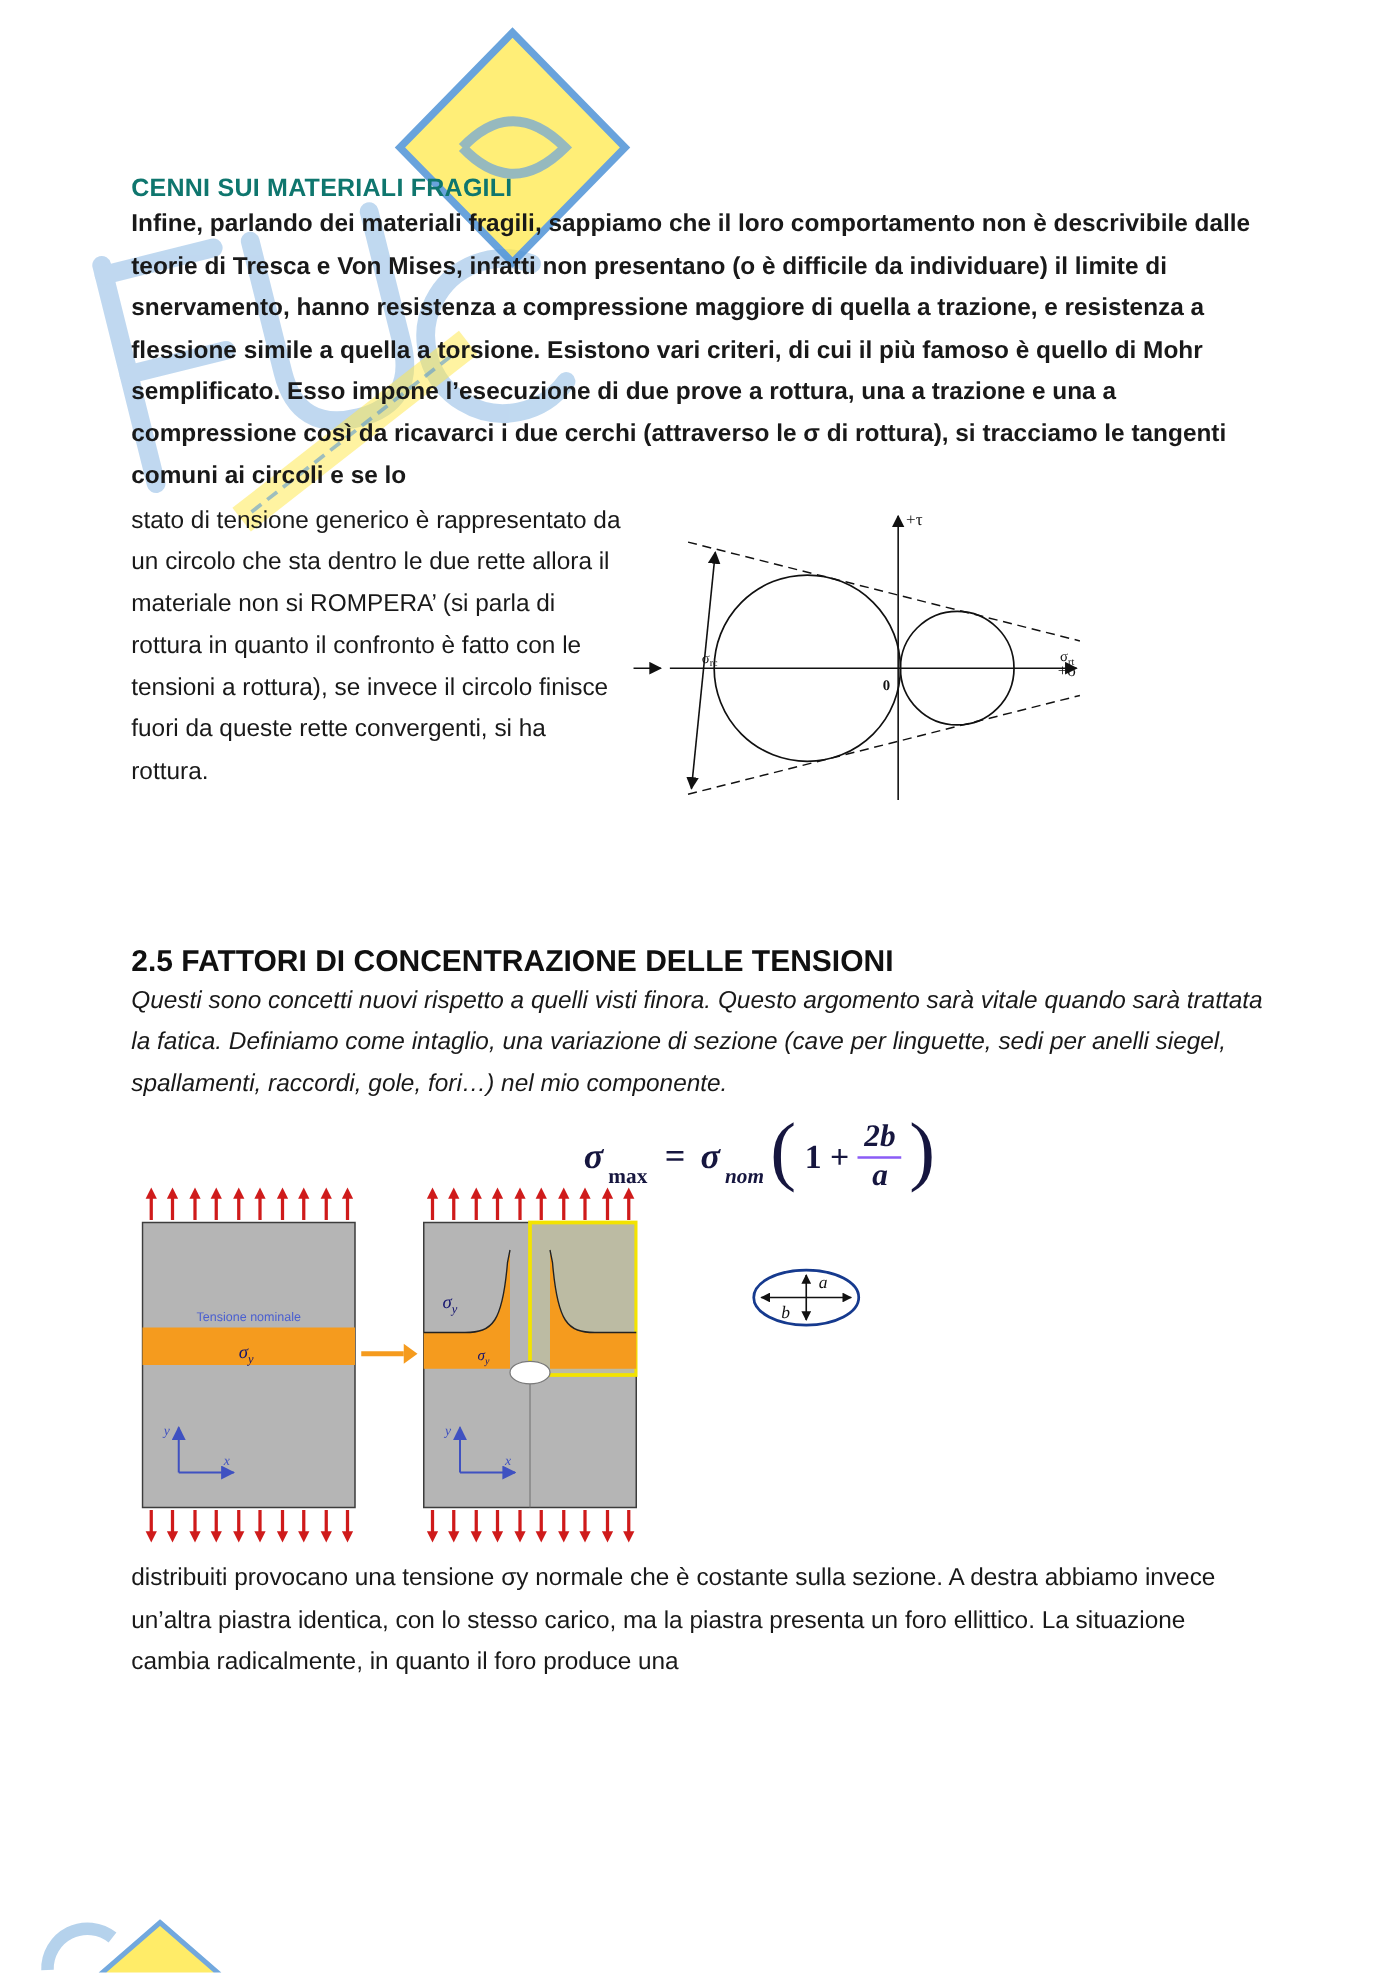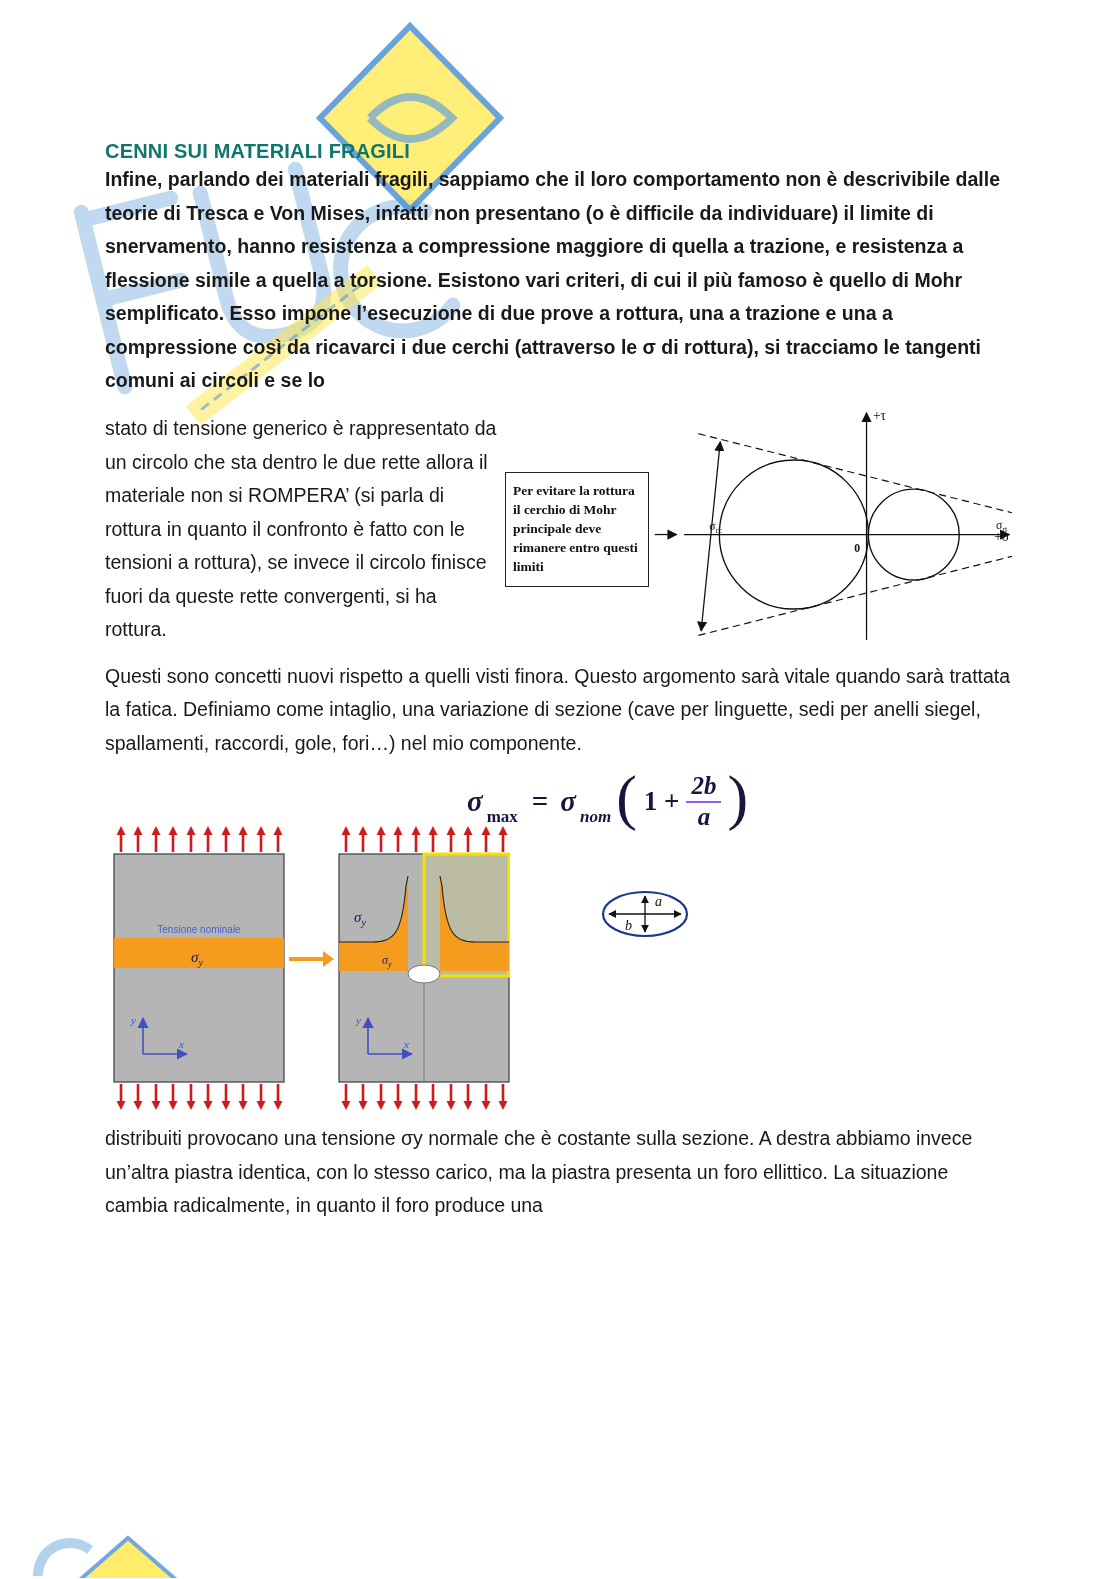--- a/index.html
+++ b/index.html
@@ -8,22 +8,22 @@
     background:#ffffff;color:#191919;
     font-family:"Liberation Sans",sans-serif;
   }
   .watermark{position:absolute;left:40px;top:18px;z-index:0;pointer-events:none;}
   .watermark2{position:absolute;left:28px;top:1534px;z-index:0;pointer-events:none;}
   .content{position:absolute;left:105px;top:0;width:906px;z-index:1;}
   h1{font-size:20px;font-weight:bold;color:#0f766e;margin:140px 0 0 0;letter-spacing:0.2px;}
   h2{font-size:24px;font-weight:bold;color:#101010;margin:96px 0 0 0;}
   p.body{font-size:19.5px;line-height:33.5px;margin:0;}
   .p1a{margin-top:18px;font-weight:bold;}
-  .p2{margin-top:16px;}
-  .wrap-row{display:flex;gap:8px;margin-top:2px;align-items:center;}
+  .p2{margin-top:16px;font-style:italic;}
+  .wrap-row{display:flex;gap:8px;margin-top:2px;align-items:flex-start;}
   .col-left{width:392px;flex:none;}
   .mohr-fig{display:flex;align-items:center;gap:4px;flex:none;margin-top:4px;}
   .callout{
     width:128px;flex:none;border:1.3px solid #222;padding:9px 7px;
     font-family:"Liberation Serif",serif;font-weight:bold;font-size:13.5px;line-height:1.4;color:#111;
   }
   
   .figure-section{position:relative;height:352px;margin-top:10px;}
   .formula{
     position:absolute;left:362px;top:2px;display:flex;align-items:center;gap:3px;
@@ -85,21 +85,20 @@
 <div class="content">
 
   <h1>CENNI SUI MATERIALI FRAGILI</h1>
 
   <p class="body p1a">Infine, parlando dei materiali fragili, sappiamo che il loro comportamento non è descrivibile dalle teorie di Tresca e Von Mises, infatti non presentano (o è difficile da individuare) il limite di snervamento, hanno resistenza a compressione maggiore di quella a trazione, e resistenza a flessione simile a quella a torsione. Esistono vari criteri, di cui il più famoso è quello di Mohr semplificato. Esso impone l’esecuzione di due prove a rottura, una a trazione e una a compressione così da ricavarci i due cerchi (attraverso le σ di rottura), si tracciamo le tangenti comuni ai circoli e se lo</p>
 
   <div class="wrap-row">
     <p class="body col-left">stato di tensione generico è rappresentato da un circolo che sta dentro le due rette allora il materiale non si ROMPERA’ (si parla di rottura in quanto il confronto è fatto con le tensioni a rottura), se invece il circolo finisce fuori da queste rette convergenti, si ha rottura.</p>
 
     <figure class="mohr-fig" style="margin:0;">
-      <div class="callout">Per evitare la rottura il cerchio di Mohr principale deve rimanere entro questi limiti</div>
       <svg width="378" height="260" viewBox="0 0 416 286">
         <defs>
           <marker id="m-moh" viewBox="0 0 10 10" refX="9" refY="5" markerWidth="8" markerHeight="8" orient="auto-start-reverse">
             <path d="M0,0 L10,5 L0,10 z" fill="#111"></path>
           </marker>
         </defs>
         <line x1="2" y1="148" x2="26" y2="148" stroke="#111" stroke-width="1.4" marker-end="url(#m-moh)"></line>
         <line x1="34" y1="148" x2="392" y2="148" stroke="#111" stroke-width="1.4" marker-end="url(#m-moh)"></line>
         <line x1="235" y1="264" x2="235" y2="14" stroke="#111" stroke-width="1.4" marker-end="url(#m-moh)"></line>
         <circle cx="155" cy="148" r="82" fill="none" stroke="#111" stroke-width="1.5"></circle>
@@ -109,20 +108,21 @@
         <line x1="74" y1="46" x2="53" y2="254" stroke="#111" stroke-width="1.4" marker-start="url(#m-moh)" marker-end="url(#m-moh)"></line>
         <text x="242" y="22" class="st">+τ</text>
         <text x="392" y="155" class="st" text-anchor="end">+σ</text>
         <text x="76" y="143" text-anchor="end" class="st-sm"><tspan>σ</tspan><tspan dy="3" font-size="9">rc</tspan></text>
         <text x="390" y="142" text-anchor="end" class="st-sm"><tspan>σ</tspan><tspan dy="3" font-size="9">rt</tspan></text>
         <text x="228" y="167" text-anchor="end" class="st-zero">0</text>
       </svg>
     </figure>
   </div>
 
+  <h2>2.5 FATTORI DI CONCENTRAZIONE DELLE TENSIONI</h2>
 
   <p class="body p2">Questi sono concetti nuovi rispetto a quelli visti finora. Questo argomento sarà vitale quando sarà trattata la fatica. Definiamo come intaglio, una variazione di sezione (cave per linguette, sedi per anelli siegel, spallamenti, raccordi, gole, fori…) nel mio componente.</p>
 
   <div class="figure-section">
 
     <div class="formula">
       <span>σ</span>
         <span class="f-sub rm">max</span>
       <span class="f-eq">=</span>
       <span>σ</span>

